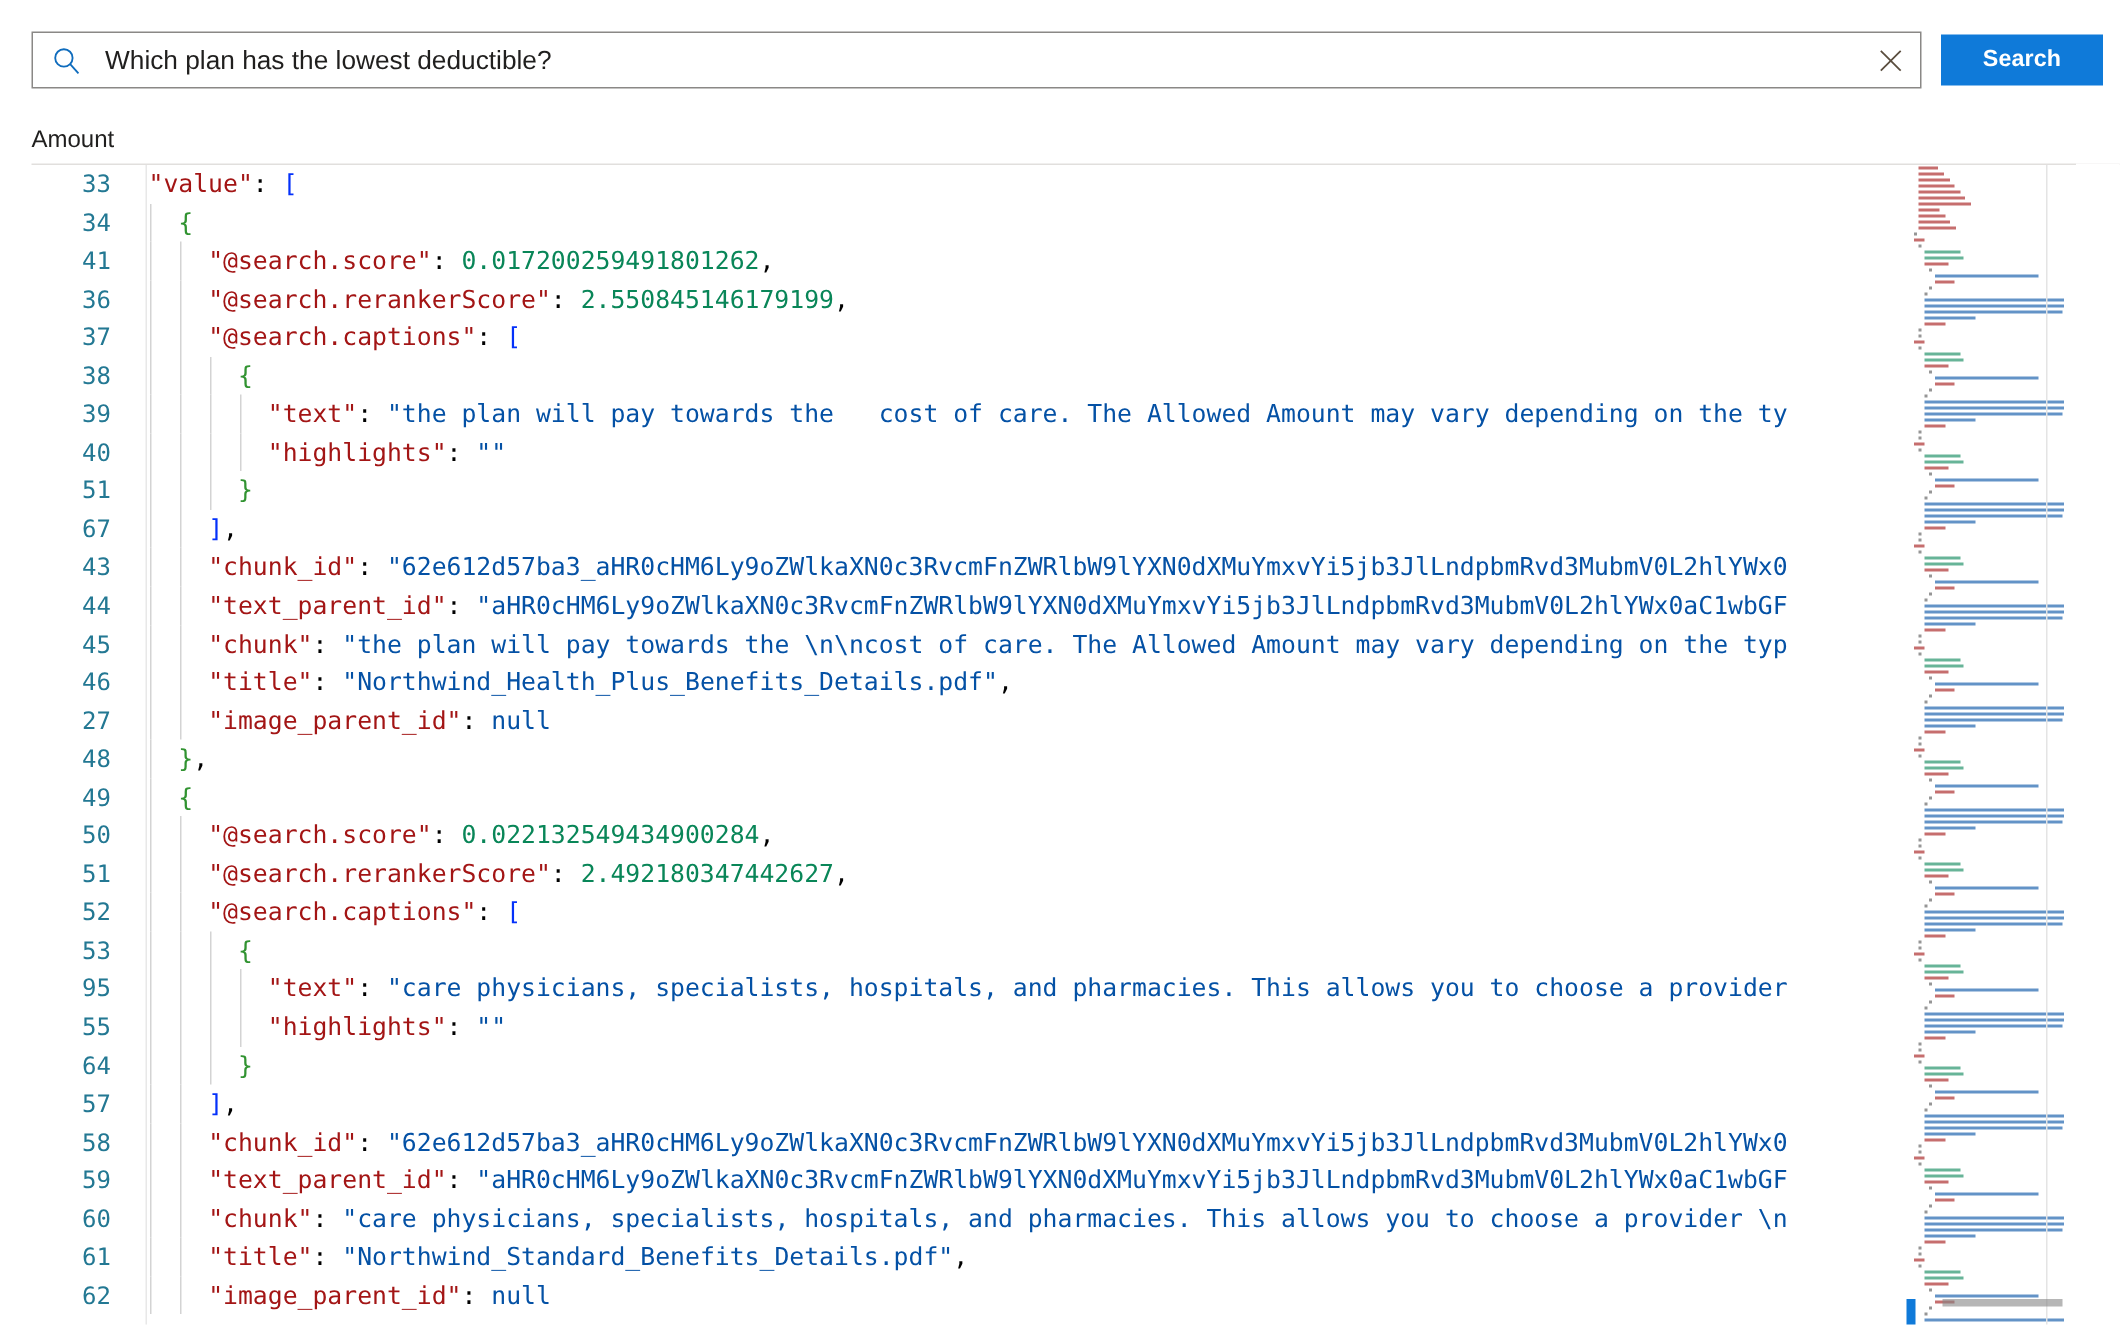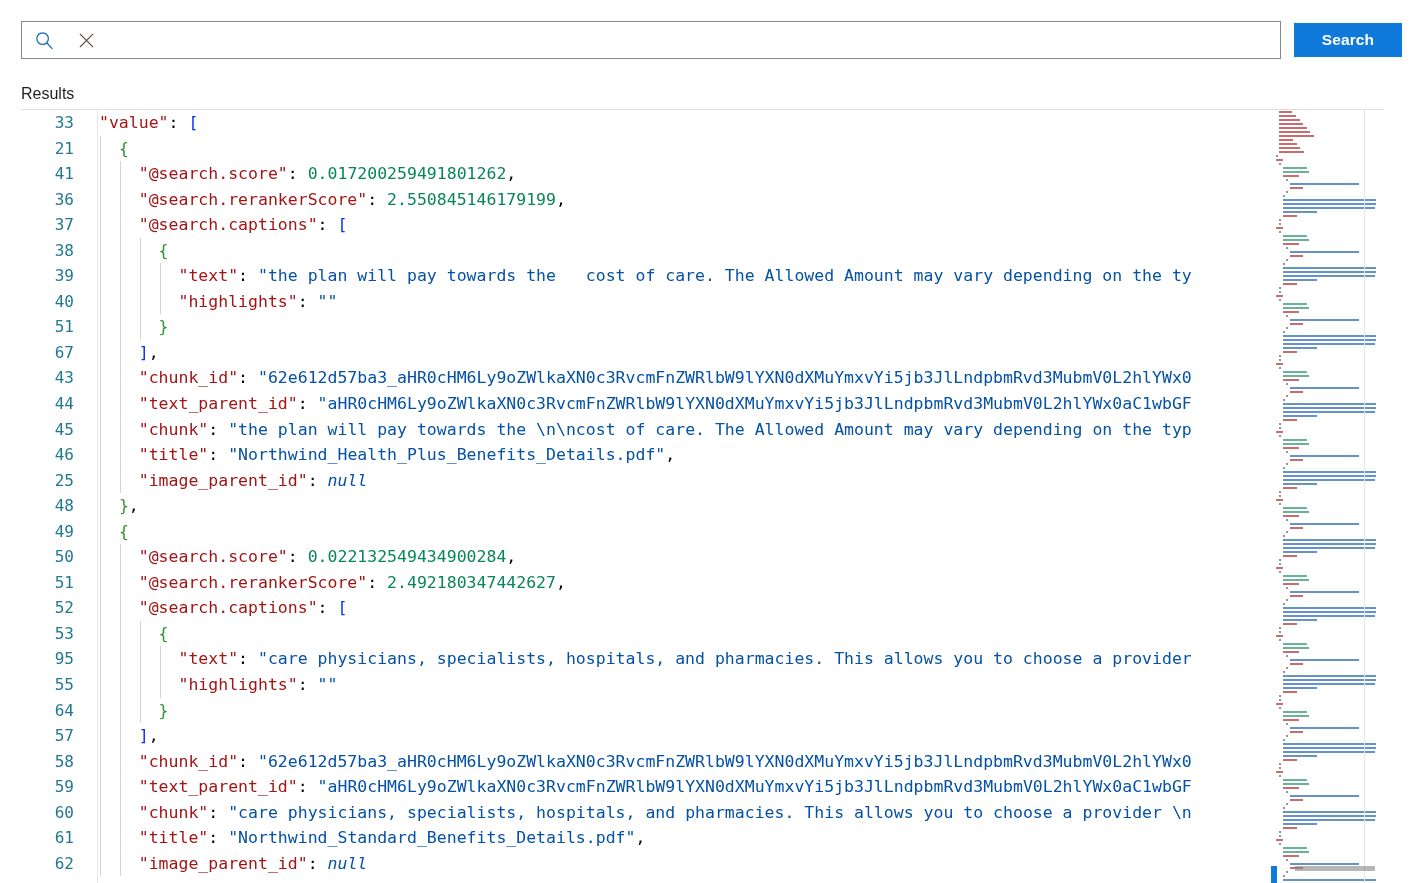--- a/index.html
+++ b/index.html
@@ -118,21 +118,21 @@
     font-size: 16.5px;
     color: #000000;
     position: relative;
   }
   .tk-key   { color: #a31515; }
   .tk-str   { color: #0451a5; }
   .tk-num   { color: #098658; }
   .tk-punct { color: #000000; }
   .tk-brk   { color: #0431fa; }
   .tk-brk2  { color: #319331; }
-  .tk-null  { color: #0451a5; font-style: italic; }
+  .tk-null  { color: #0451a5; }
 
   
   .guide {
     position: absolute;
     top: 0;
     width: 1px;
     height: 25.55px;
     background: #d3d3d3;
   }
 
@@ -197,52 +197,53 @@
 
 <div id="search-row">
 
   <div id="search-box">
     <span id="search-icon">
       <svg width="19" height="19" viewBox="0 0 20 20">
         <circle cx="8" cy="8" r="6.1" fill="none" stroke="#0f6cbd" stroke-width="1.3"></circle>
         <line x1="12.4" y1="12.4" x2="18.2" y2="18.8" stroke="#0f6cbd" stroke-width="1.3"></line>
       </svg>
     </span>
+    <input id="search-input" type="text" value="Which plan has the lowest deductible?" placeholder="Search" style="">
     <span id="clear-icon">
       <svg width="17" height="17" viewBox="0 0 18 18">
         <line x1="2" y1="2" x2="16" y2="16" stroke="#5a4d3e" stroke-width="1.25"></line>
         <line x1="16" y1="2" x2="2" y2="16" stroke="#5a4d3e" stroke-width="1.25"></line>
       </svg>
     </span>
   </div>
 
   <button id="search-button">Search</button>
 </div>
 
-<div id="results-label">Results</div>
+<div id="results-label">Amount</div>
 
 <div id="editor">
 
   <div id="editor-inner">
     <div id="gutter">
         <div class="ln">33</div>
-        <div class="ln">21</div>
+        <div class="ln">34</div>
         <div class="ln">41</div>
         <div class="ln">36</div>
         <div class="ln">37</div>
         <div class="ln">38</div>
         <div class="ln">39</div>
         <div class="ln">40</div>
         <div class="ln">51</div>
         <div class="ln">67</div>
         <div class="ln">43</div>
         <div class="ln">44</div>
         <div class="ln">45</div>
         <div class="ln">46</div>
-        <div class="ln">25</div>
+        <div class="ln">27</div>
         <div class="ln">48</div>
         <div class="ln">49</div>
         <div class="ln">50</div>
         <div class="ln">51</div>
         <div class="ln">52</div>
         <div class="ln">53</div>
         <div class="ln">95</div>
         <div class="ln">55</div>
         <div class="ln">64</div>
         <div class="ln">57</div>

